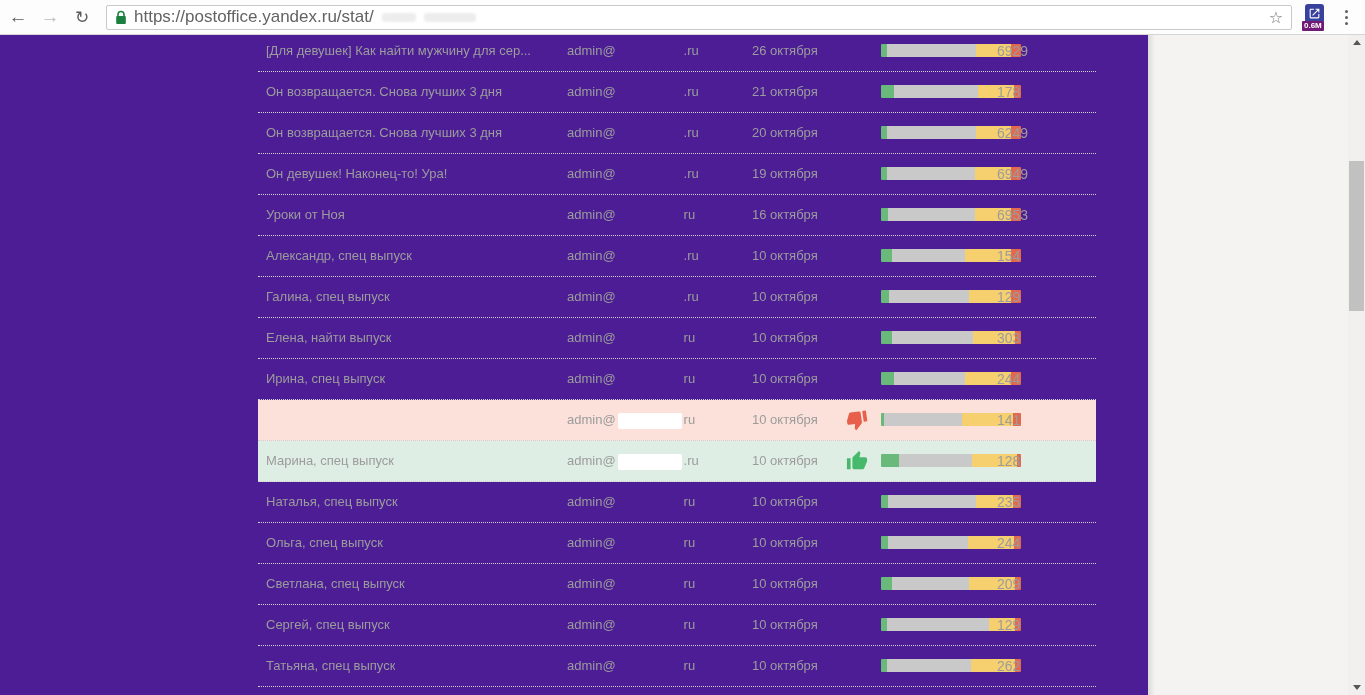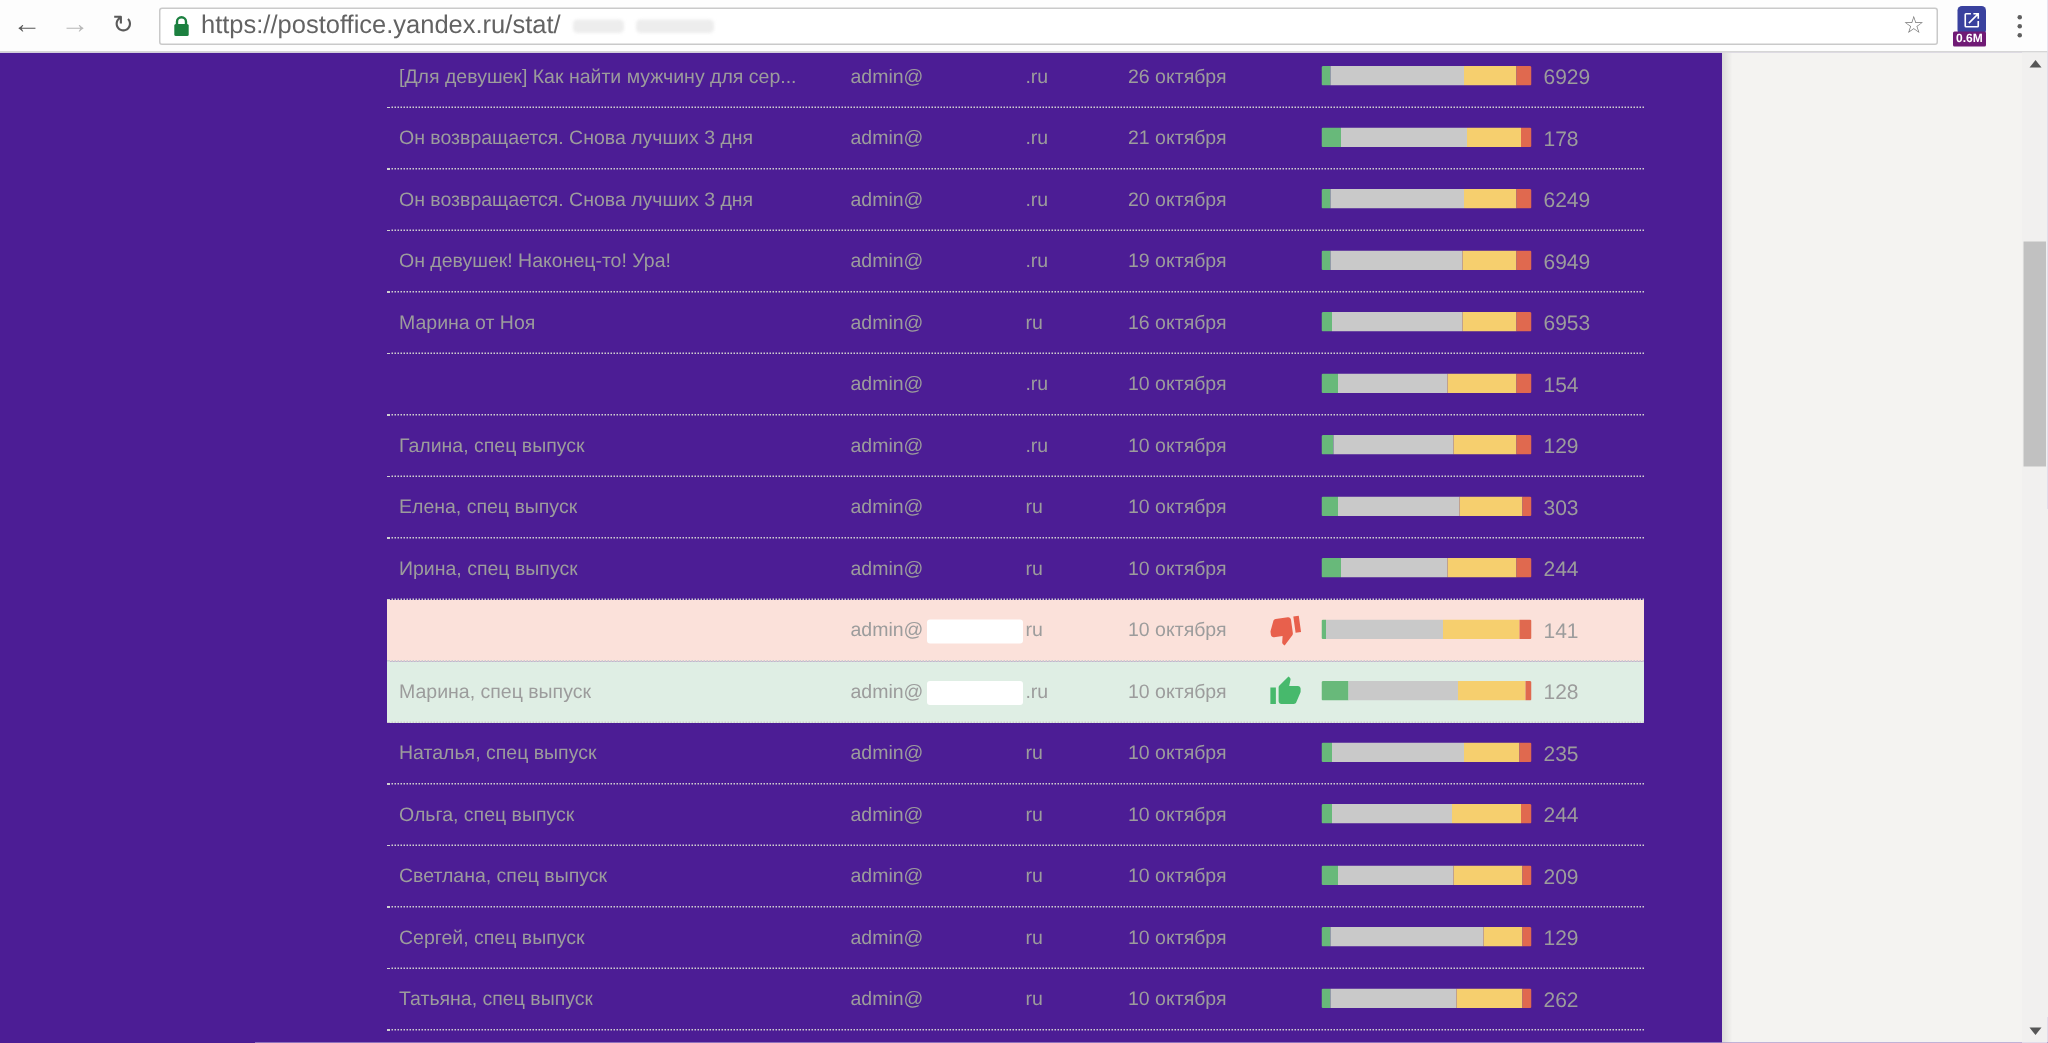--- a/index.html
+++ b/index.html
@@ -61,21 +61,21 @@
   .c-date{left:494px;}
   .thumb{position:absolute;left:588px;top:50%;transform:translateY(-50%);width:22px;height:22px;display:none;}
   .row.hl-down .thumb.down{display:block;transform:translateY(-50%) rotate(-8deg);}
   .row.hl-up .thumb.up{display:block;}
   .bar{position:absolute;left:623px;top:13px;width:140px;height:13px;display:flex;border-radius:1px;overflow:hidden;}
   .seg{height:100%;}
   .seg.g{background:#68b97a;}
   .seg.n{background:#c9c9c9;}
   .seg.y{background:#f6cf6e;}
   .seg.r{background:#e0694f;}
-  .c-value{left:771px;font-size:14px;}
+  .c-value{left:739px;font-size:14px;}
 </style>
 </head>
 <body>
 
 <div class="chrome">
   <div class="nav-btn">←</div>
   <div class="nav-btn disabled">→</div>
   <div class="nav-btn reload">↻</div>
 
   <div class="omnibox">
@@ -158,34 +158,35 @@
     <span class="bar">
       <span class="seg g" style="width: 4%;"></span>
       <span class="seg n" style="width: 63%;"></span>
       <span class="seg y" style="width: 26%;"></span>
       <span class="seg r" style="width: 7%;"></span>
     </span>
     <span class="cell c-value">6949</span>
   </div>
 
   <div class="row">
-    <span class="cell c-title">Марина от Ноя</span>
+    <span class="cell c-title">Уроки от Ноя</span>
     <span class="cell c-email"><span class="email-prefix">admin@</span><span class="redact"></span><span class="email-suffix">ru</span></span>
     <span class="cell c-date">16 октября</span>
 
     <span class="bar">
       <span class="seg g" style="width: 5%;"></span>
       <span class="seg n" style="width: 62%;"></span>
       <span class="seg y" style="width: 26%;"></span>
       <span class="seg r" style="width: 7%;"></span>
     </span>
     <span class="cell c-value">6953</span>
   </div>
 
   <div class="row">
+    <span class="cell c-title">Александр, спец выпуск</span>
     <span class="cell c-email"><span class="email-prefix">admin@</span><span class="redact"></span><span class="email-suffix">.ru</span></span>
     <span class="cell c-date">10 октября</span>
 
     <span class="bar">
       <span class="seg g" style="width: 8%;"></span>
       <span class="seg n" style="width: 52%;"></span>
       <span class="seg y" style="width: 33%;"></span>
       <span class="seg r" style="width: 7%;"></span>
     </span>
     <span class="cell c-value">154</span>
@@ -199,21 +200,21 @@
     <span class="bar">
       <span class="seg g" style="width: 6%;"></span>
       <span class="seg n" style="width: 57%;"></span>
       <span class="seg y" style="width: 30%;"></span>
       <span class="seg r" style="width: 7%;"></span>
     </span>
     <span class="cell c-value">129</span>
   </div>
 
   <div class="row">
-    <span class="cell c-title">Елена, спец выпуск</span>
+    <span class="cell c-title">Елена, найти выпуск</span>
     <span class="cell c-email"><span class="email-prefix">admin@</span><span class="redact"></span><span class="email-suffix">ru</span></span>
     <span class="cell c-date">10 октября</span>
 
     <span class="bar">
       <span class="seg g" style="width: 8%;"></span>
       <span class="seg n" style="width: 58%;"></span>
       <span class="seg y" style="width: 30%;"></span>
       <span class="seg r" style="width: 4%;"></span>
     </span>
     <span class="cell c-value">303</span>

